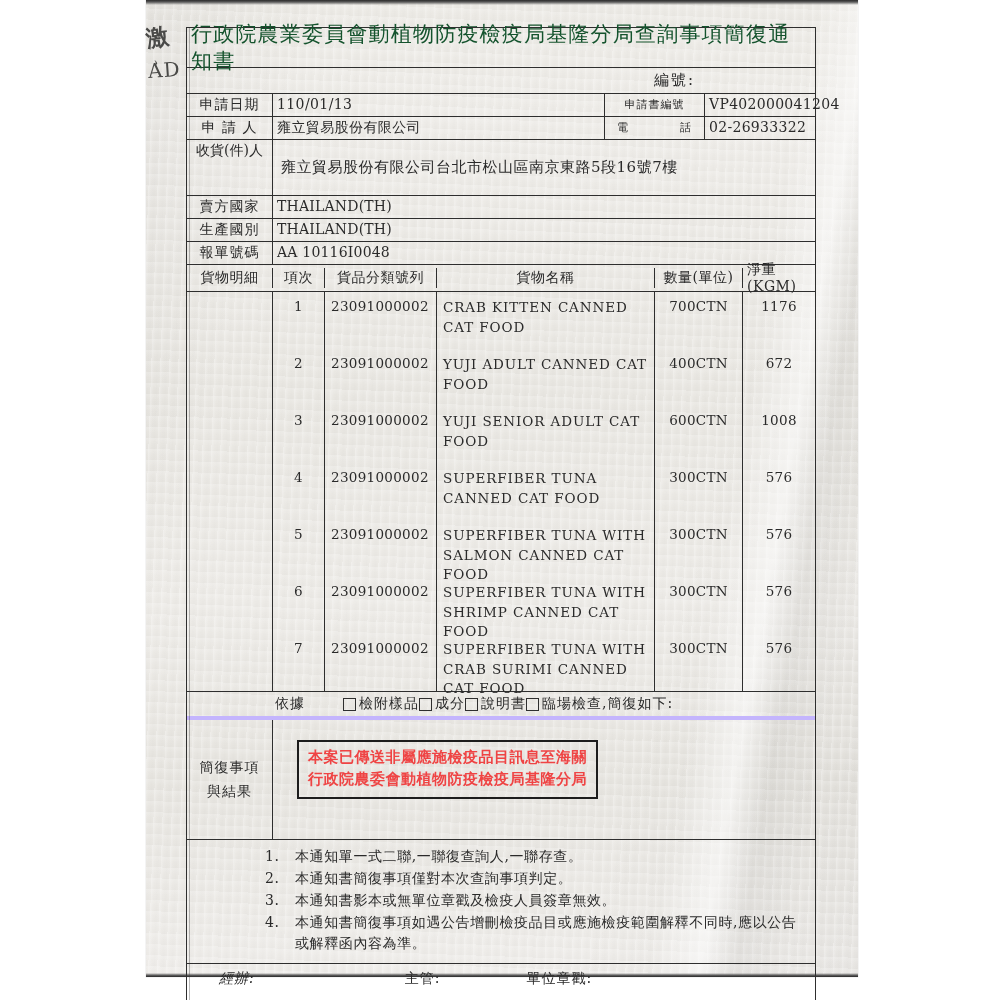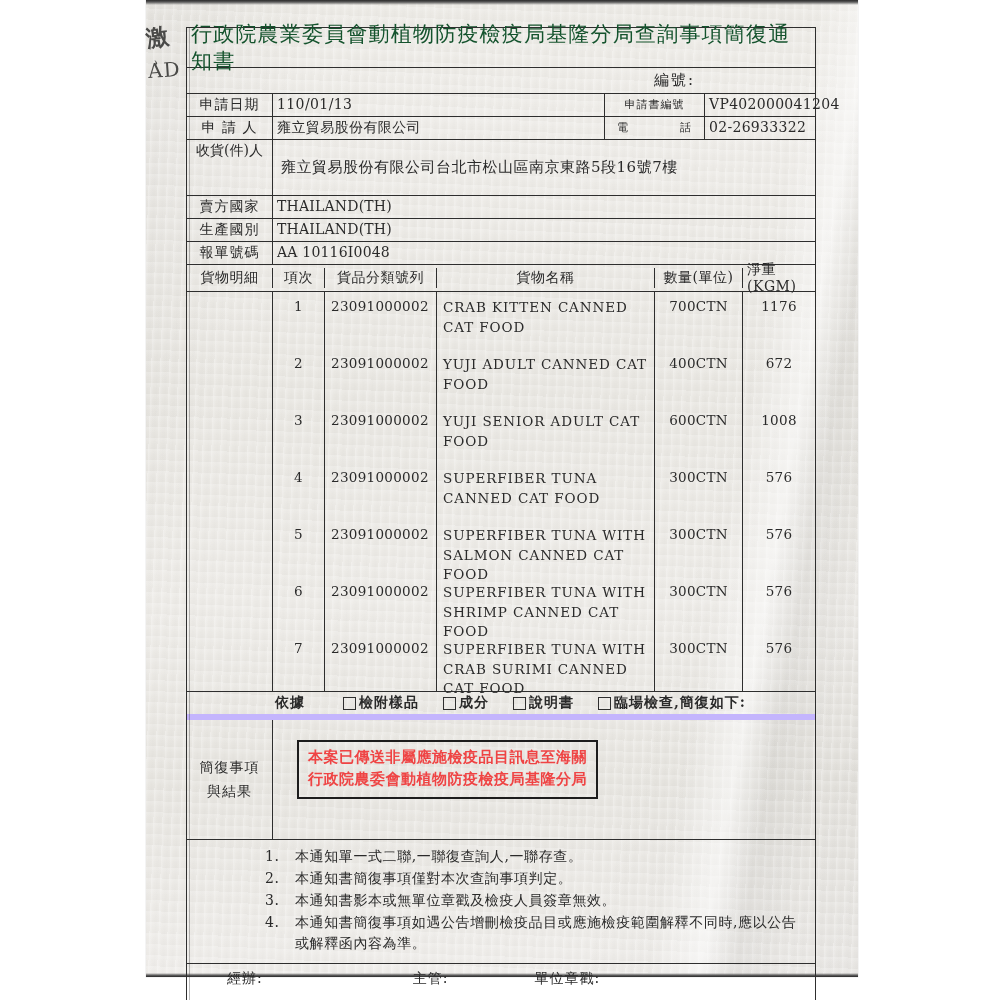--- a/index.html
+++ b/index.html
@@ -194,26 +194,25 @@
   .g-row .g-name { padding-left: 6px; letter-spacing: .9px; display: block; line-height: 1.45; }
   .g-row .g-item, .g-row .g-qty, .g-row .g-net { justify-content: center; }
   .g-row .g-code { justify-content: flex-start; padding-left: 6px; }
 
   
   #basis-row {
     display: flex;
     align-items: center;
     height: 28px;
     padding-left: 88px;
-    border-bottom: 6px solid #c4b5fd;
-    box-sizing: border-box;
-    font-weight: bold;
+    border-bottom: 4px solid #c4b5fd;
+    box-sizing: border-box;
   }
   #basis-label { font-size: 14px; letter-spacing: 1px; margin-right: 38px; }
-  .chk-group { display: flex; align-items: flex-start; gap: 24px; }
+  .chk-group { display: flex; align-items: flex-start; }
   .chk { display: flex; align-items: center; font-size: 14px; letter-spacing: 1px; }
   .chkbox {
     display: inline-block;
     width: 11px; height: 11px;
     border: 1px solid #2e2e2e;
     margin-right: 3px;
     background: transparent;
   }
 
   
@@ -248,21 +247,21 @@
 
   
   #notes-row { border-bottom: 1px solid #2e2e2e; padding: 6px 10px 8px 78px; box-sizing: border-box; }
   .note { display: flex; font-size: 14px; line-height: 1.5; letter-spacing: .6px; margin-bottom: 1px; }
   .note-num { width: 30px; min-width: 30px; }
   .note-txt { flex: 1; }
 
   
   #sig-row { display: flex; height: 56px; align-items: flex-start; padding-top: 6px; box-sizing: border-box; }
   .sig { font-size: 14px; letter-spacing: 1px; }
-  #sig-1 { margin-left: 40px; }
+  #sig-1 { margin-left: 32px; font-style: italic; }
   #sig-2 { margin-left: 150px; }
   #sig-3 { margin-left: 86px; }
 </style>
 </head>
 <body>
 
 <div id="page">
 
   <div id="paper">
     <div id="paper-grain"></div>

